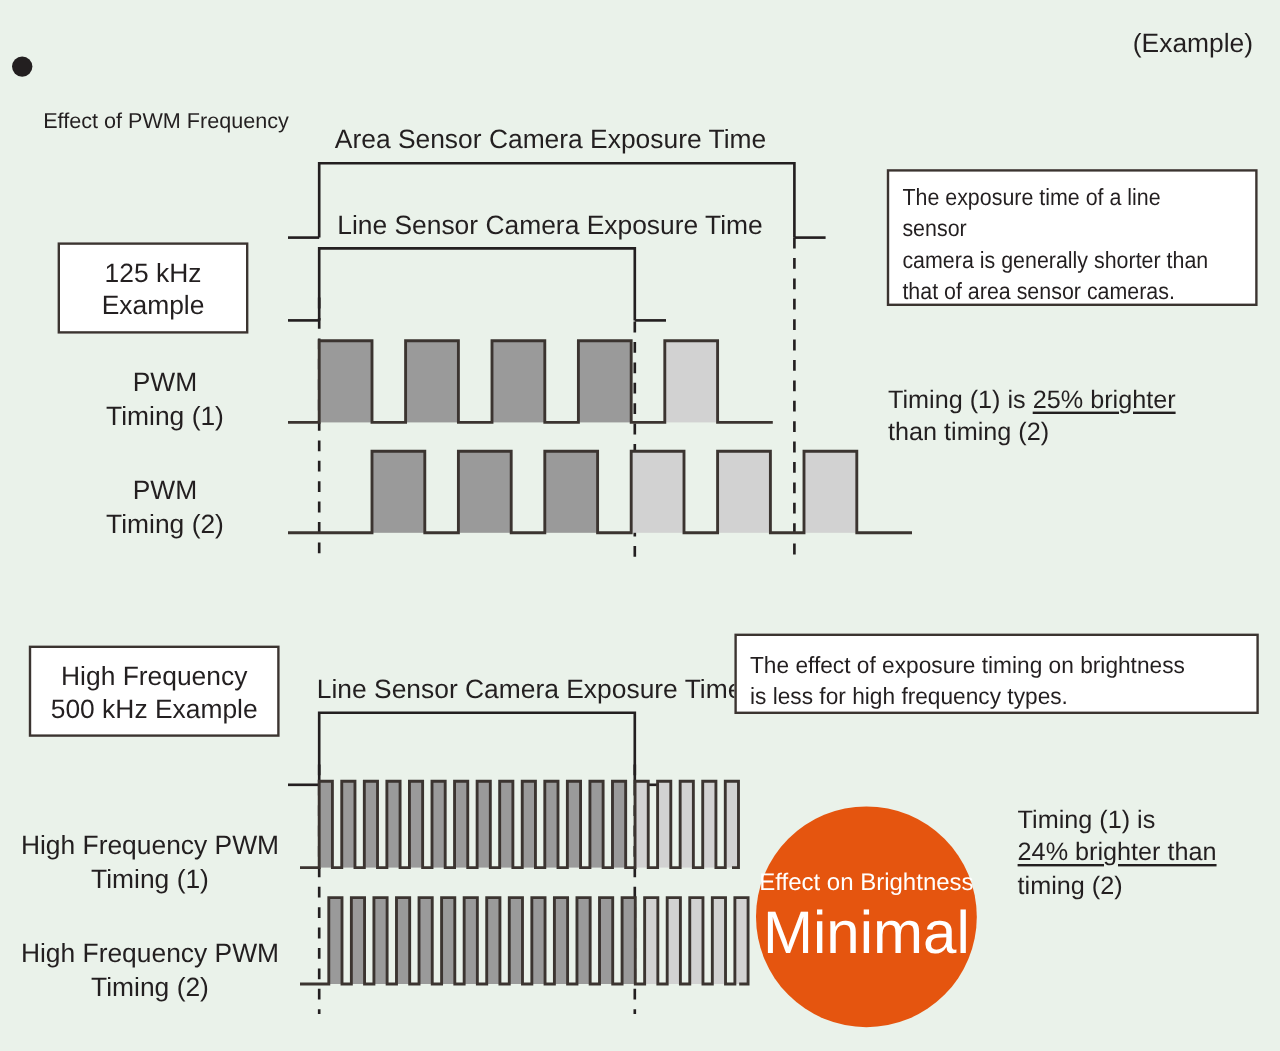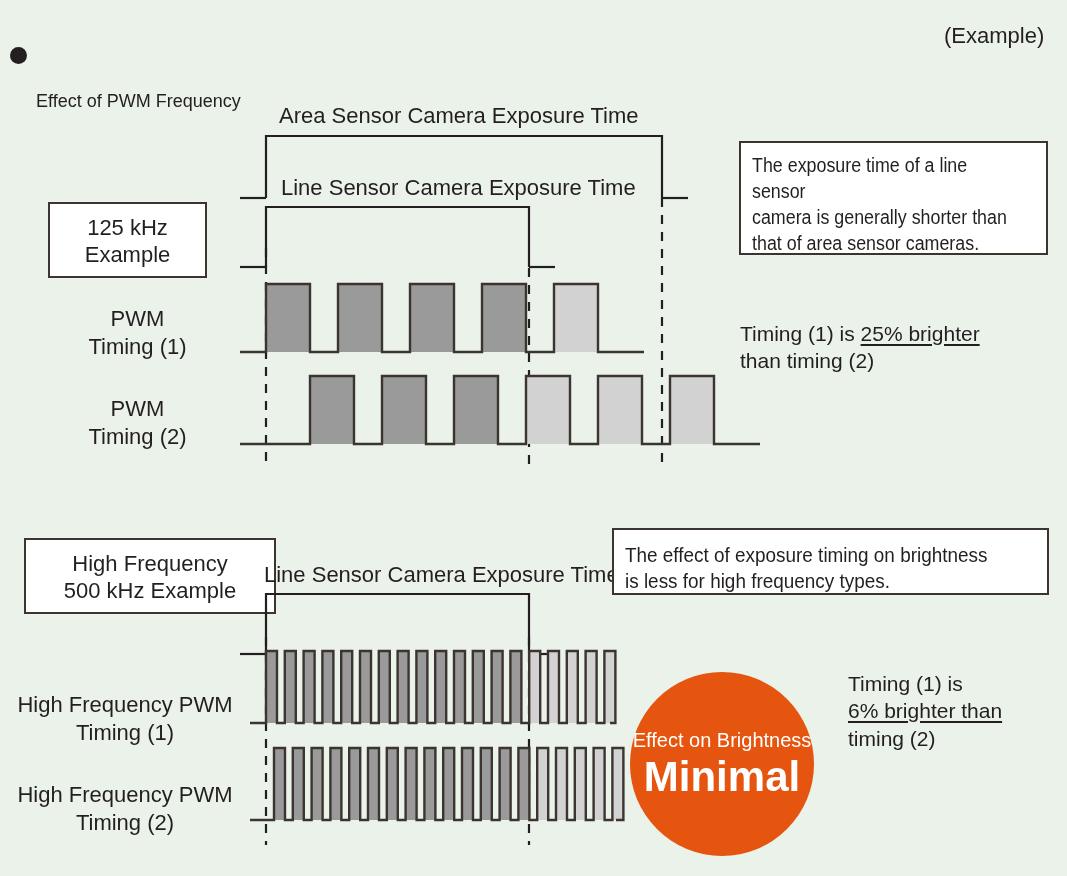--- a/index.html
+++ b/index.html
@@ -56,21 +56,21 @@
 
   .badge{
     position:absolute;
     border-radius:50%;
     background:#e5550f;
     display:flex;flex-direction:column;
     align-items:center;justify-content:center;
     color:#ffffff;
   }
   .badge-top{font-size:20px;line-height:1;margin-bottom:6px;}
-  .badge-main{font-size:42px;font-weight:bold;line-height:1;}
+  .badge-main{font-size:50px;font-weight:normal;line-height:1;}
 </style>
 </head>
 <body>
 
 <div id="stage">
 
   <div class="txt example-tag" style="left:917px;top:23px;margin-left:27px;">(Example)</div>
 
   <div class="bullet-dot" style="left:10px;top:47px;"></div>
   <div class="txt bullet-title" style="left:36px;top:45px;">Effect of PWM Frequency</div>
@@ -95,21 +95,21 @@
       <div>camera is generally shorter than</div>
       <div>that of area sensor cameras.</div>
     </div>
   </div>
 
   <div class="note" style="left:740px;top:307px;margin-top:13px;">
     <div><span>Timing (1) is </span><span class="u">25% brighter</span></div>
     <div>than timing (2)</div>
   </div>
 
-  <div class="box" style="left:24px;top:538px;width:252px;height:76px;">
+  <div class="box" style="left:24px;top:538px;width:209px;height:76px;">
     <div class="box-inner" style="top:11px;">High Frequency</div>
     <div class="box-inner" style="top:38px;">500 kHz Example</div>
   </div>
 
   <div class="txt bracket-label" style="left:264px;top:562px;">Line Sensor Camera Exposure Time</div>
 
   <div class="txt row-label" style="left:0px;top:692px;width:250px;">High Frequency PWM</div>
   <div class="txt row-label" style="left:0px;top:720px;width:250px;">Timing (1)</div>
 
   <div class="txt row-label" style="left:0px;top:782px;width:250px;">High Frequency PWM</div>
@@ -122,21 +122,21 @@
     </div>
   </div>
 
   <div class="badge" style="left:630px;top:672px;width:184px;height:184px;">
     <div class="badge-top">Effect on Brightness</div>
     <div class="badge-main">Minimal</div>
   </div>
 
   <div class="note" style="left:848px;top:670px;">
     <div>Timing (1) is</div>
-    <div class="u">6% brighter than</div>
+    <div class="u">24% brighter than</div>
     <div>timing (2)</div>
   </div>
 
   <svg id="svgroot" viewBox="0 0 1067 876">
     <g id="vec">
         <path d="M266 198 L266 136 L662 136 L662 198" fill="none" stroke="#231f20" stroke-width="2.2"></path>
         <line x1="240" y1="198" x2="266" y2="198" stroke="#231f20" stroke-width="2.2"></line>
         <line x1="662" y1="198" x2="688" y2="198" stroke="#231f20" stroke-width="2.2"></line>
         <path d="M266 267 L266 207 L529 207 L529 267" fill="none" stroke="#231f20" stroke-width="2.2"></path>
         <line x1="240" y1="267" x2="266" y2="267" stroke="#231f20" stroke-width="2.2"></line>

